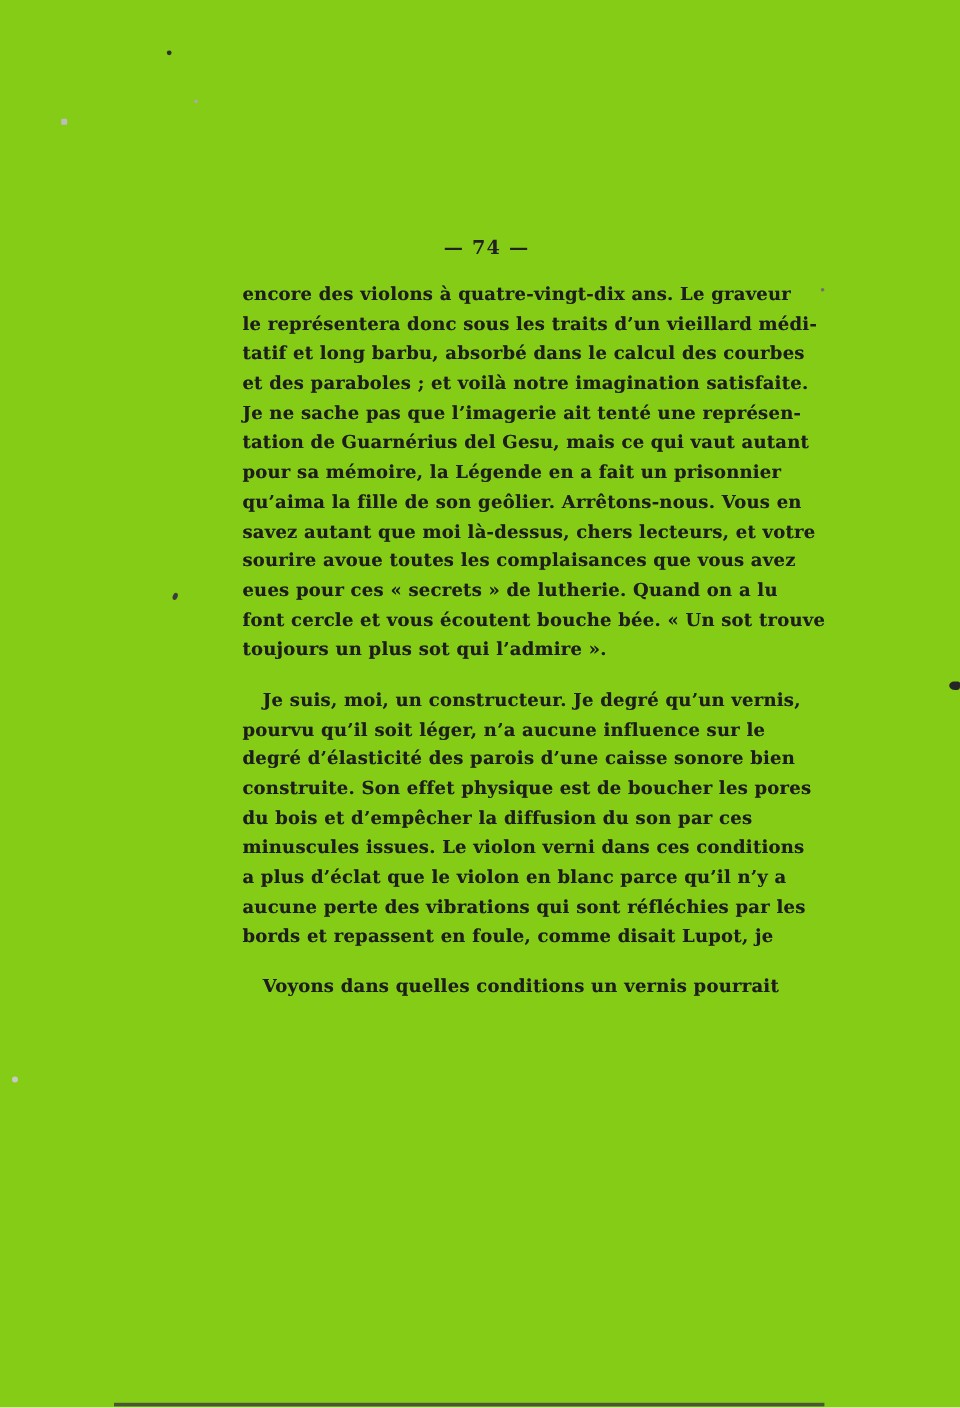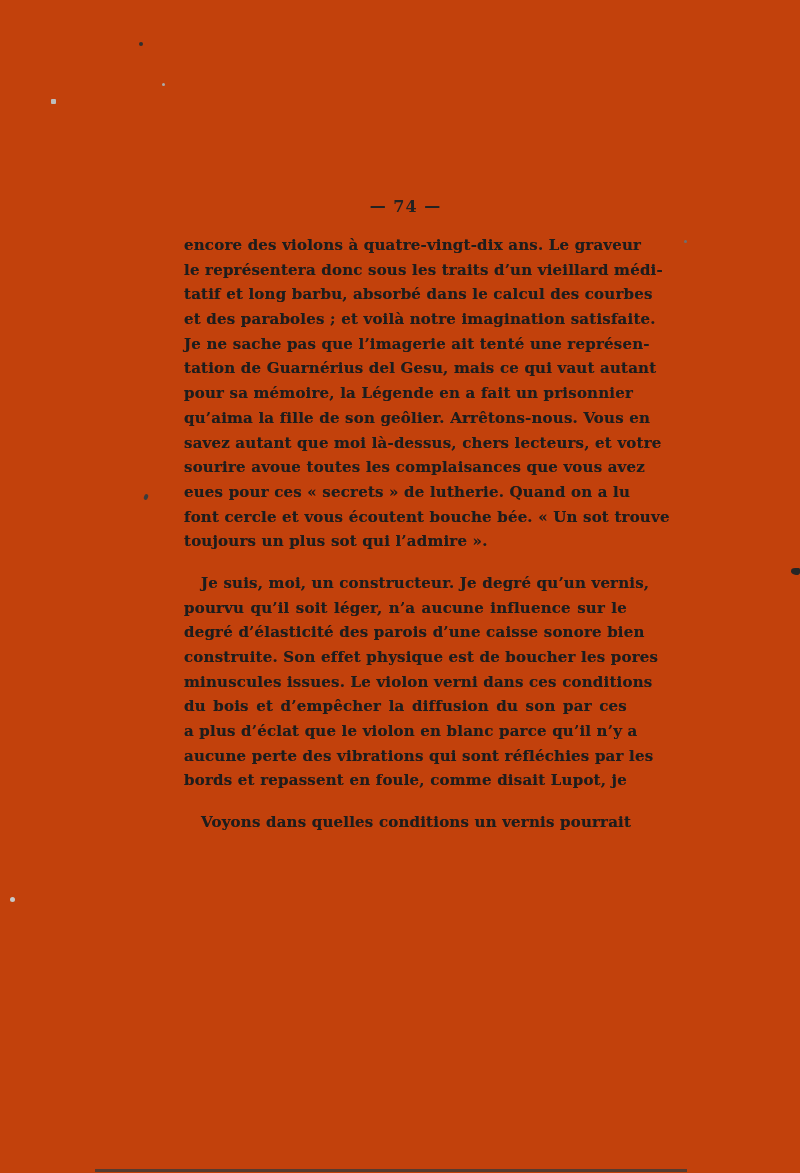--- a/index.html
+++ b/index.html
@@ -4,21 +4,21 @@
 <style>
   html, body {
     margin: 0;
     padding: 0;
     background: #ffffff;
   }
   .scan-page {
     position: relative;
     width: 800px;
     height: 1173px;
-    background: #c2410c;
+    background: #84cc16;
     overflow: hidden;
     font-family: "DejaVu Serif", "Liberation Serif", serif;
     color: #1c1c1c;
   }
   .page-number {
     position: absolute;
     top: 197px;
     left: 184px;
     width: 443px;
     text-align: center;
@@ -31,21 +31,21 @@
     position: absolute;
     top: 233px;
     left: 184px;
     width: 443px;
     font-size: 15px;
     font-weight: 600;
     letter-spacing: 0.2px;
     color: #1d1d1d;
     text-shadow: 0 0 0.4px rgba(20,20,20,0.45);
   }
-  .paragraph { margin: 0 0 17px 0; }
+  .paragraph { margin: 0 0 17px 18px; }
   .paragraph .line {
     height: 24.7px;
     line-height: 24.7px;
     text-align: justify;
     text-align-last: justify;
     white-space: nowrap;
     overflow: visible;
   }
   .paragraph .line.no-just {
     text-align: right;
@@ -94,22 +94,22 @@
         <div class="line">sourire avoue toutes les complaisances que vous avez</div>
         <div class="line">eues pour ces « secrets » de lutherie. Quand on a lu</div>
         <div class="line">font cercle et vous écoutent bouche bée. « Un sot trouve</div>
         <div class="line no-just">toujours un plus sot qui l’admire ».</div>
       </div>
       <div class="paragraph">
         <div class="line first-indent">Je suis, moi, un constructeur. Je degré qu’un vernis,</div>
         <div class="line">pourvu qu’il soit léger, n’a aucune influence sur le</div>
         <div class="line">degré d’élasticité des parois d’une caisse sonore bien</div>
         <div class="line">construite. Son effet physique est de boucher les pores</div>
+        <div class="line">du bois et d’empêcher la diffusion du son par ces</div>
         <div class="line">minuscules issues. Le violon verni dans ces conditions</div>
-        <div class="line">du bois et d’empêcher la diffusion du son par ces</div>
         <div class="line">a plus d’éclat que le violon en blanc parce qu’il n’y a</div>
         <div class="line">aucune perte des vibrations qui sont réfléchies par les</div>
         <div class="line">bords et repassent en foule, comme disait Lupot, je</div>
       </div>
       <div class="paragraph">
         <div class="line first-indent">Voyons dans quelles conditions un vernis pourrait</div>
       </div>
     </div>
 
   <div class="speck speck-1"></div>

